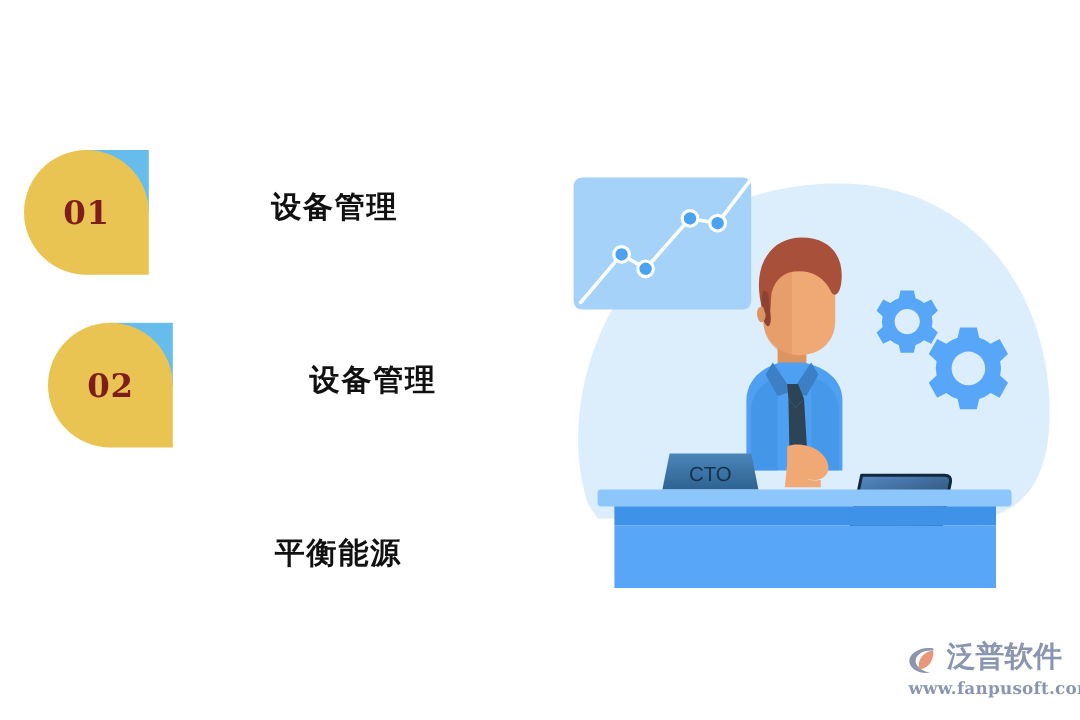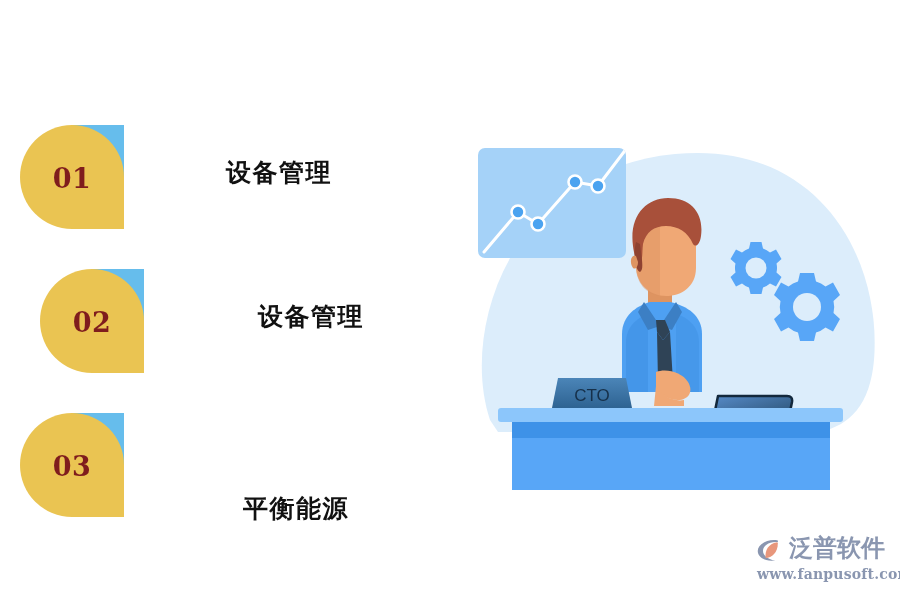--- a/index.html
+++ b/index.html
@@ -105,27 +105,21 @@
     <div class="badge-wrap">
       <div class="badge-blue"></div>
       <div class="badge-yellow">
         <span class="badge-num">02</span>
       </div>
     </div>
     <div class="item-label" style="left:238px;">设备管理</div>
   </div>
 
   <div class="list-item" style="top:413px;">
-    <div class="badge-wrap">
-      <div class="badge-blue"></div>
-      <div class="badge-yellow">
-        <span class="badge-num">03</span>
-      </div>
-    </div>
-    <div class="item-label" style="left:243px;margin-top:48px;">平衡能源</div>
+    <div class="item-label" style="left:229px;">平衡能源</div>
   </div>
 
   <div id="illustration">
     <svg viewBox="0 0 420 370" xmlns="http://www.w3.org/2000/svg">
       <defs>
         <linearGradient id="lapGrad" x1="0" y1="0" x2="0.35" y2="1">
           <stop offset="0%" stop-color="#5A8FCE"></stop>
           <stop offset="55%" stop-color="#2B5275"></stop>
           <stop offset="100%" stop-color="#14293E"></stop>
         </linearGradient>

